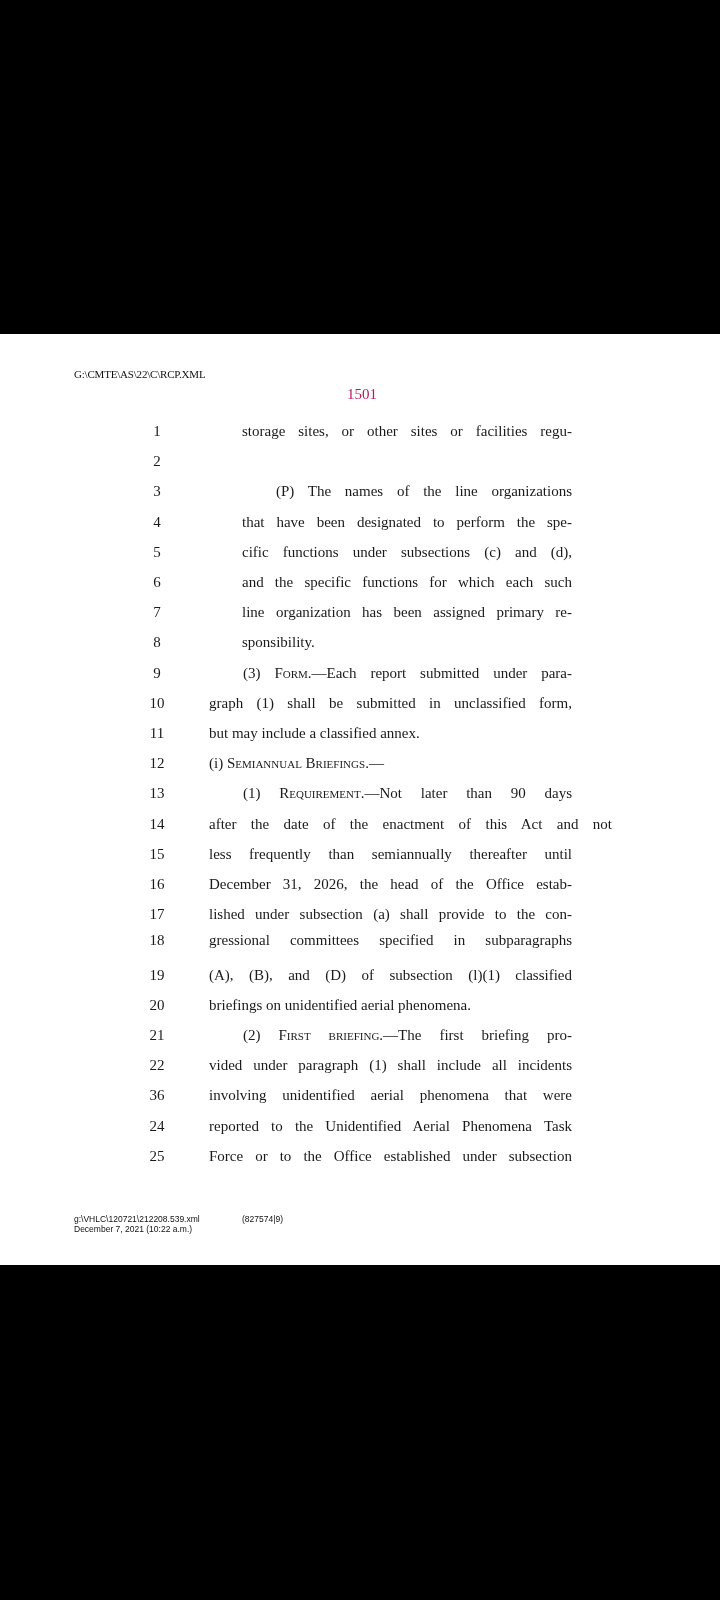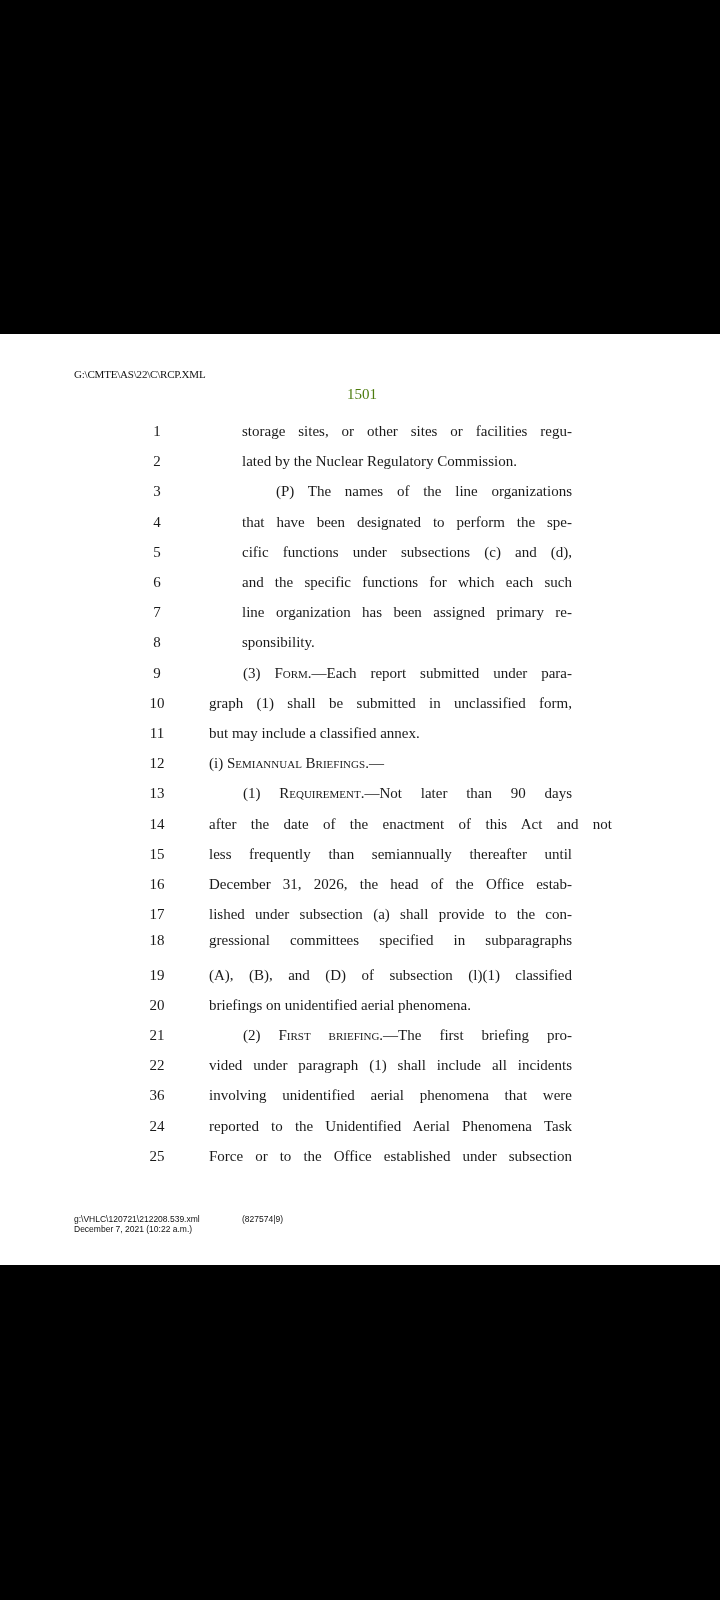--- a/index.html
+++ b/index.html
@@ -31,21 +31,21 @@
       font-size: 11px;
       letter-spacing: -0.2px;
       color: #111;
     }
     .page-number {
       position: absolute;
       left: 347px;
       top: 52px;
       font-family: "Liberation Serif", serif;
       font-size: 15px;
-      color: #4d7c0f;
+      color: #be185d;
     }
     .line {
       position: absolute;
       left: 0;
       width: 720px;
       height: 24px;
       font-family: "Liberation Serif", serif;
       font-size: 15px;
       line-height: 24px;
       color: #1a1a1a;
@@ -96,21 +96,20 @@
   <div class="file-path">G:\CMTE\AS\22\C\RCP.XML</div>
   <div class="page-number">1501</div>
 
   <div id="lines-container">
       <div class="line" style="top: 85px;">
         <span class="line-num">1</span>
         <span class="line-text lvl-sub" style="white-space: normal; display: block; height: 24px; overflow: hidden;"><span>storage sites, or other sites or facilities regu-</span></span>
       </div>
       <div class="line" style="top: 115.2px;">
         <span class="line-num">2</span>
-        <span class="line-text lvl-sub last"><span>lated by the Nuclear Regulatory Commission.</span></span>
       </div>
       <div class="line" style="top: 145.4px;">
         <span class="line-num">3</span>
         <span class="line-text lvl-sub-indent" style="white-space: normal; display: block; height: 24px; overflow: hidden;"><span>(P) The names of the line organizations</span></span>
       </div>
       <div class="line" style="top: 175.6px;">
         <span class="line-num">4</span>
         <span class="line-text lvl-sub" style="white-space: normal; display: block; height: 24px; overflow: hidden;"><span>that have been designated to perform the spe-</span></span>
       </div>
       <div class="line" style="top: 205.8px;">

